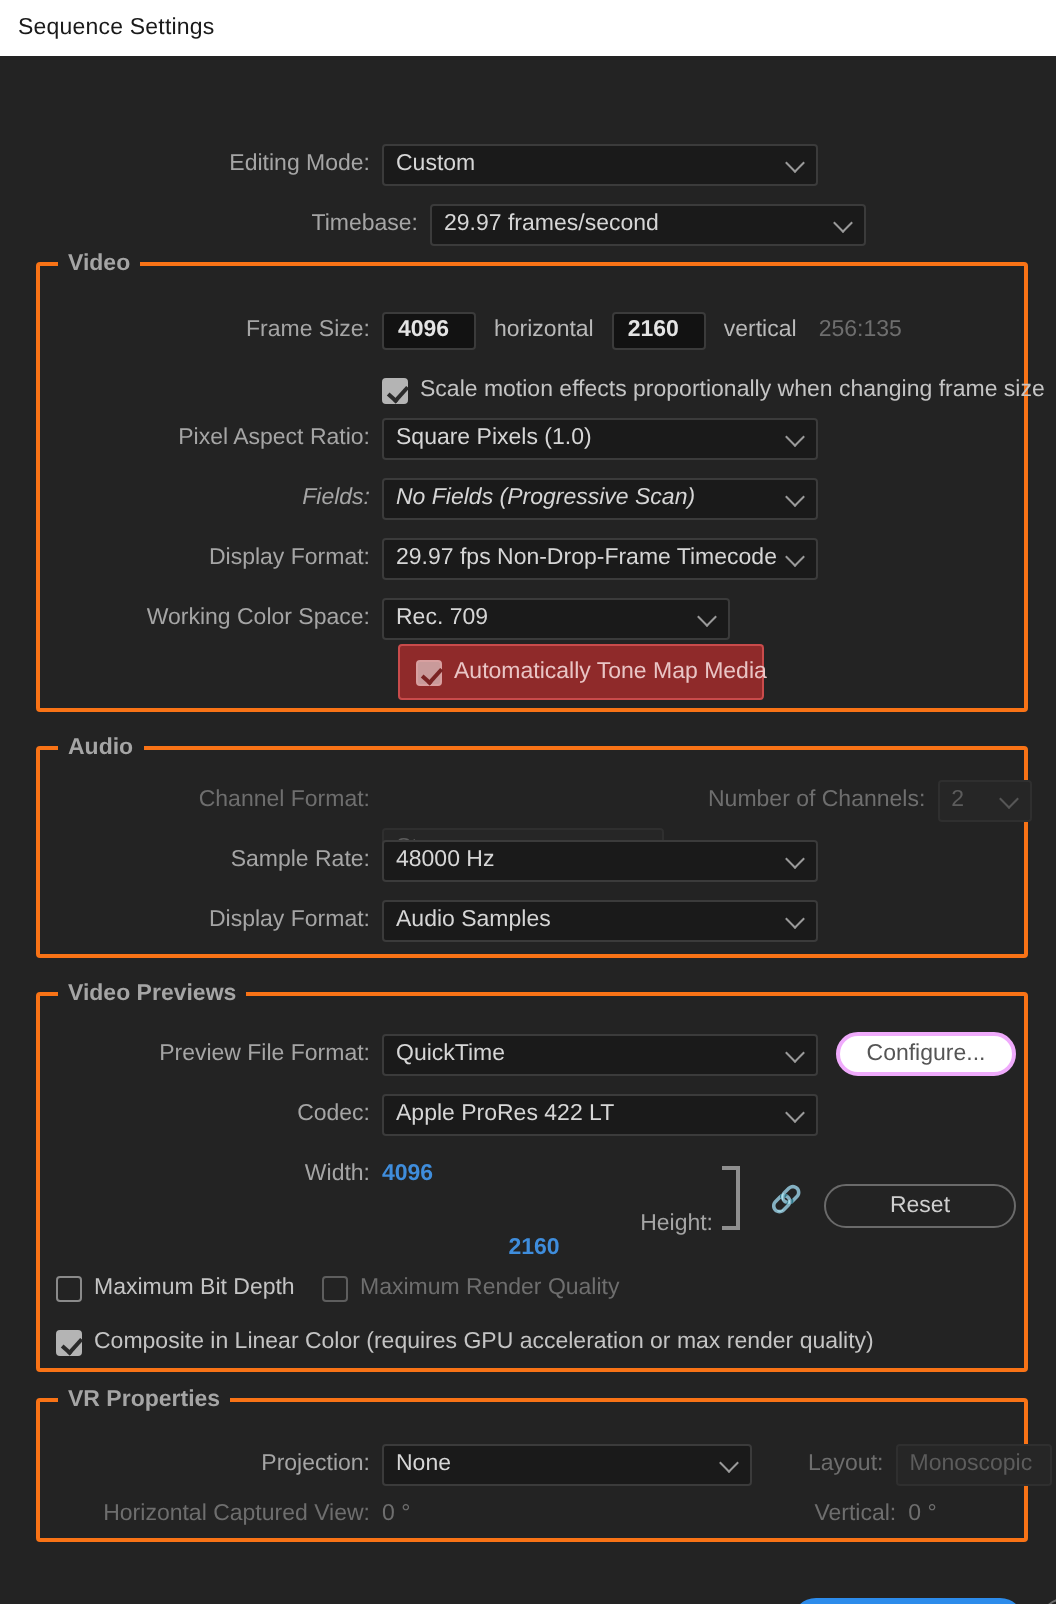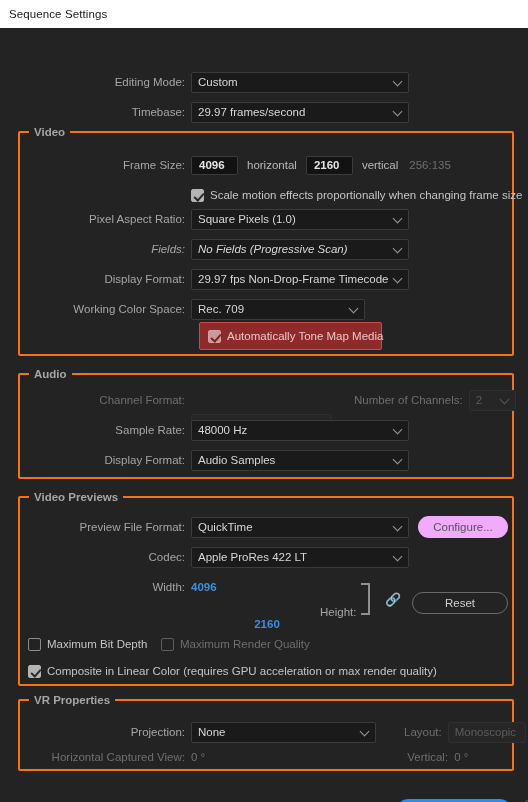--- a/index.html
+++ b/index.html
@@ -165,23 +165,23 @@
     justify-content: center;
     font-size: 11.5px;
     position: absolute;
   }
   .btn.ghost {
     border: 1px solid #6a6a6a;
     color: #cfcfcf;
     background: transparent;
   }
   .btn.dis {
-    border: 5px solid #f0abfc;
+    border: 2px solid #f0abfc;
     color: #555555;
-    background: #f0abfc;
+    background: #ffffff;
   }
   .btn.primary {
     background: #2d8ceb;
     color: #ffffff;
     border: none;
     height: 24px;
     border-radius: 12px;
   }
   .btn.cut {
     border: 1px solid #6a6a6a;
@@ -221,21 +221,21 @@
 
   <div class="row" style="left:0;top:43px;width:528px;">
     <span class="lbl" style="width:185px;">Editing Mode:</span>
     <div class="dd" style="margin-left:6px;width:218px;">
       <span>Custom</span>
       <span class="chev"></span>
     </div>
   </div>
 
   <div class="row" style="left:0;top:73px;width:528px;">
-    <span class="lbl" style="width:185px;">Timebase:</span>
+    <span class="lbl" style="width:185px;margin-left:24px;">Timebase:</span>
     <div class="dd" style="margin-left:6px;width:218px;">
       <span>29.97  frames/second</span>
       <span class="chev"></span>
     </div>
   </div>
 
   <div class="group" style="left:18px;top:103px;width:496px;height:225px;">
     <span class="group-title">Video</span>
   </div>
 

